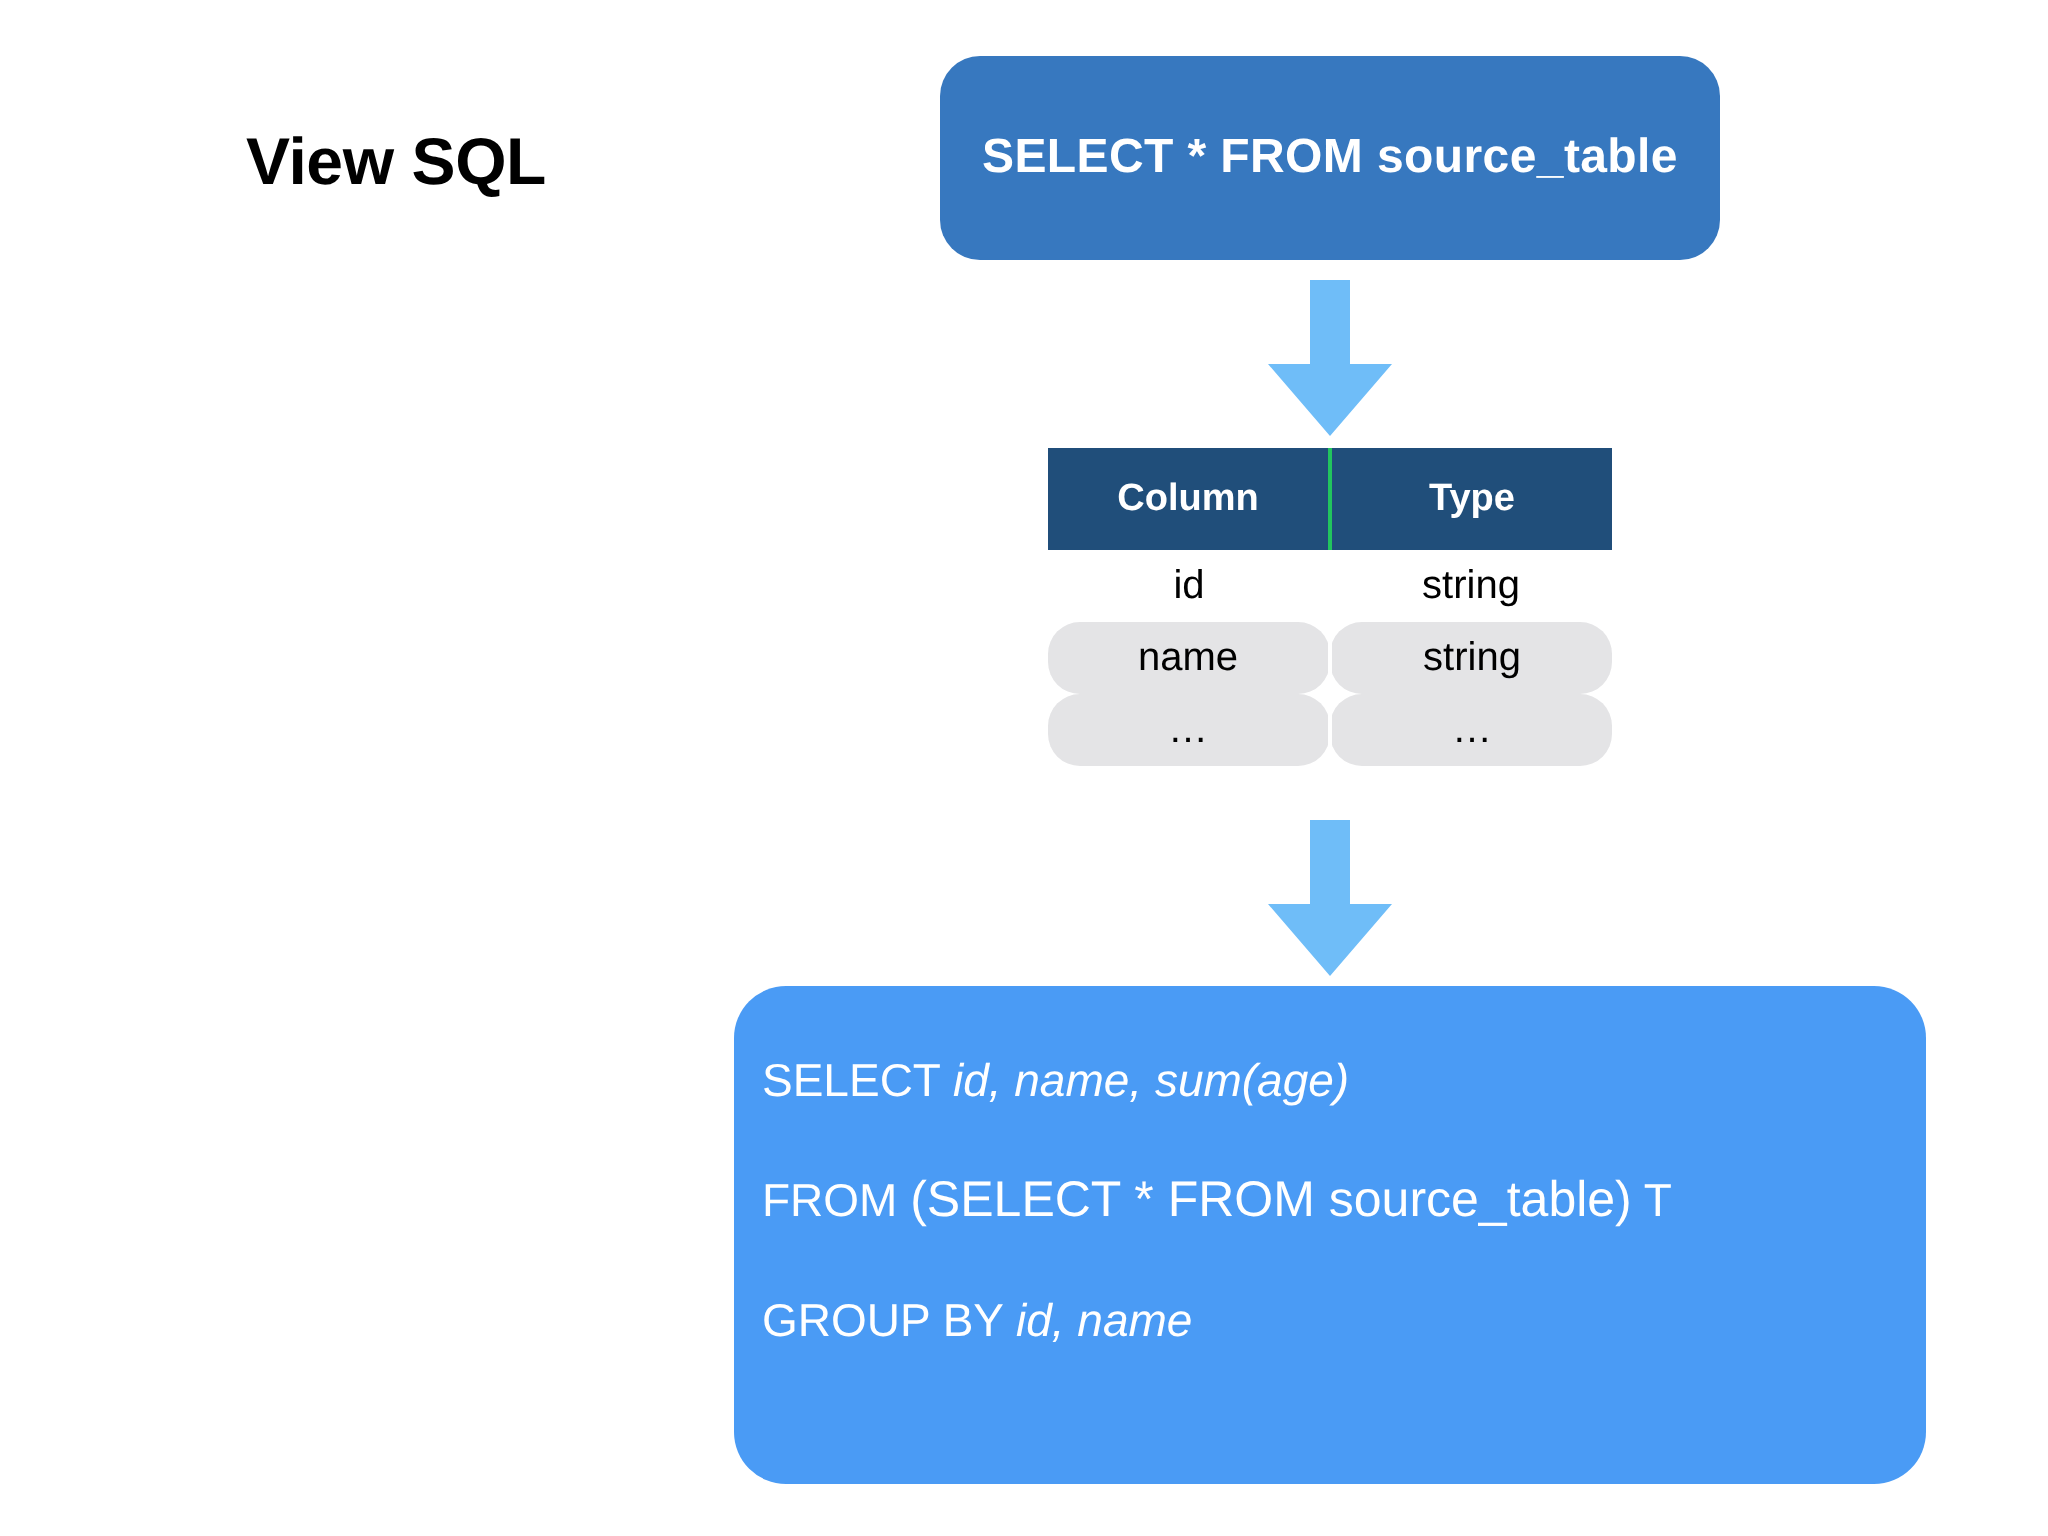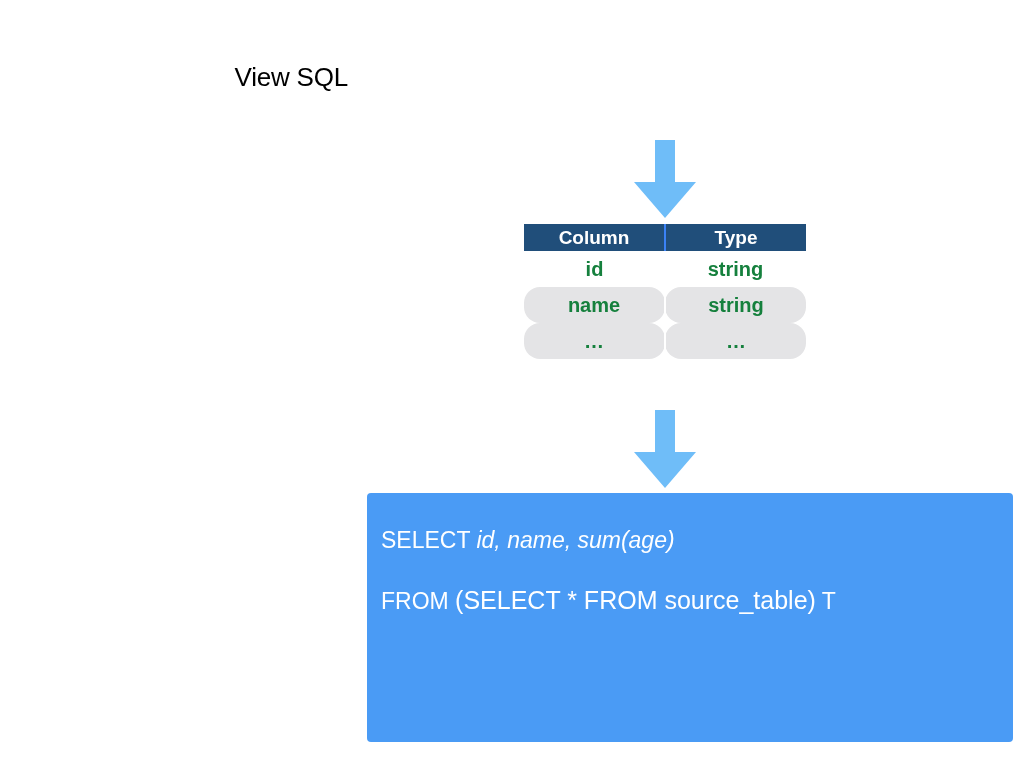--- a/index.html
+++ b/index.html
@@ -16,26 +16,26 @@
   }
   #stage {
     position: relative;
     width: 1024px;
     height: 768px;
   }
 
   
   .row-label {
     position: absolute;
-    font-weight: normal;
-    font-size: 26px;
+    font-weight: bold;
+    font-size: 33px;
     color: #000000;
     letter-spacing: -0.2px;
     white-space: nowrap;
-    text-align: right;
+    text-align: center;
     width: 300px;
     left: 48px;
   }
   #label-view-sql   { top: 62px; }
   #label-view-model { top: 298px; }
   #label-widget-sql { top: 602px; }
 
   
   #view-sql-box {
     position: absolute;
@@ -81,46 +81,46 @@
     font-size: 20px;
     padding: 0;
     height: 36px;
     vertical-align: middle;
   }
   #view-model-table thead th {
     background: #204e7a;
     color: #ffffff;
     font-weight: bold;
     font-size: 19px;
-    height: 27px;
+    height: 51px;
   }
   #view-model-table thead th + th {
-    border-left: 2px solid #3b82f6;
+    border-left: 2px solid #22c55e;
   }
   #view-model-table tbody td {
-    color: #15803d;
-    font-weight: bold;
+    color: #000000;
+    font-weight: normal;
   }
   #view-model-table tbody tr.alt td {
     background: #e4e4e6;
     border-radius: 16px;
   }
   #view-model-table tbody tr.alt td + td {
     border-left: 2px solid #ffffff;
   }
 
   
   #widget-sql-box {
     position: absolute;
     left: 367px;
     top: 493px;
-    width: 646px;
+    width: 596px;
     height: 249px;
     background: #4a9bf5;
-    border-radius: 4px;
+    border-radius: 26px;
     box-sizing: border-box;
     padding: 36px 0 0 14px;
   }
   .sql-line {
     color: #ffffff;
     font-size: 23px;
     line-height: 1.0;
     margin-bottom: 36px;
     white-space: nowrap;
   }
@@ -131,20 +131,23 @@
 </style>
 </head>
 <body>
 
 <div id="stage">
 
   <div class="row-label" id="label-view-sql">View SQL</div>
 
 
 
+  <div id="view-sql-box">
+    <span id="view-sql-text">SELECT * FROM source_table</span>
+  </div>
 
   <svg class="arrow" id="arrow-top" viewBox="0 0 62 78">
     <polygon points="21,0 41,0 41,42 62,42 31,78 0,42 21,42" fill="#6fbdf8"></polygon>
   </svg>
 
   <table id="view-model-table">
     <thead>
       <tr>
         <th>Column</th>
         <th>Type</th>
@@ -170,15 +173,18 @@
     <polygon points="21,0 41,0 41,42 62,42 31,78 0,42 21,42" fill="#6fbdf8"></polygon>
   </svg>
 
   <div id="widget-sql-box">
     <div class="sql-line">
       <span class="kw">SELECT </span><span class="ital">id, name, sum(age)</span>
     </div>
     <div class="sql-line">
       <span class="kw">FROM </span><span class="bold">(SELECT * FROM source_table)</span><span class="kw"> T</span>
     </div>
+    <div class="sql-line">
+      <span class="kw">GROUP BY </span><span class="ital">id, name</span>
+    </div>
   </div>
 
 </div>
 
 </body></html>

